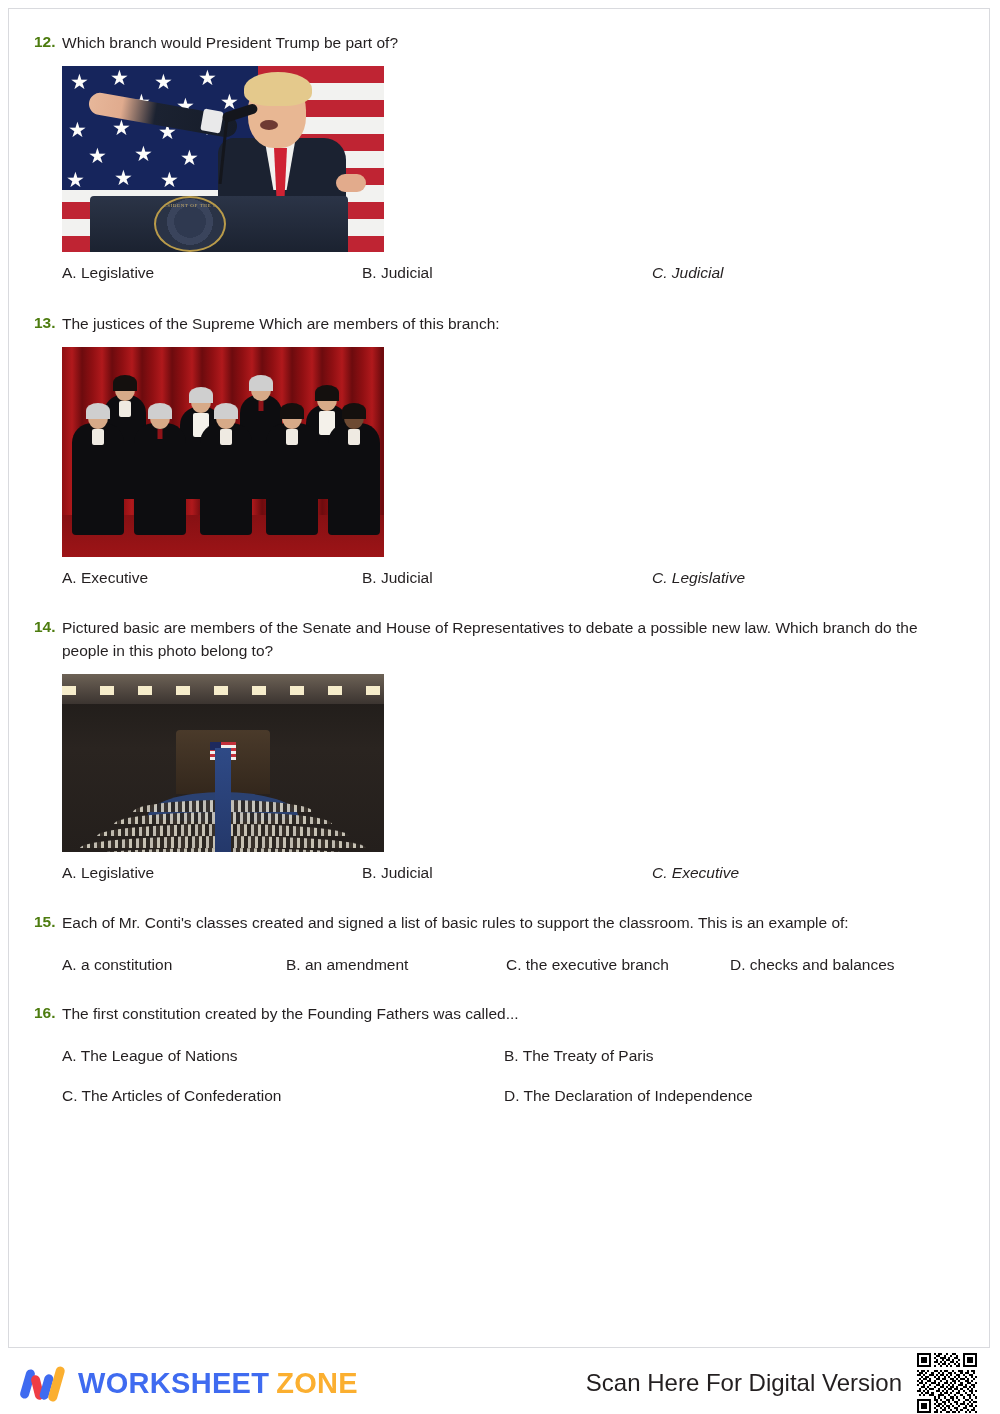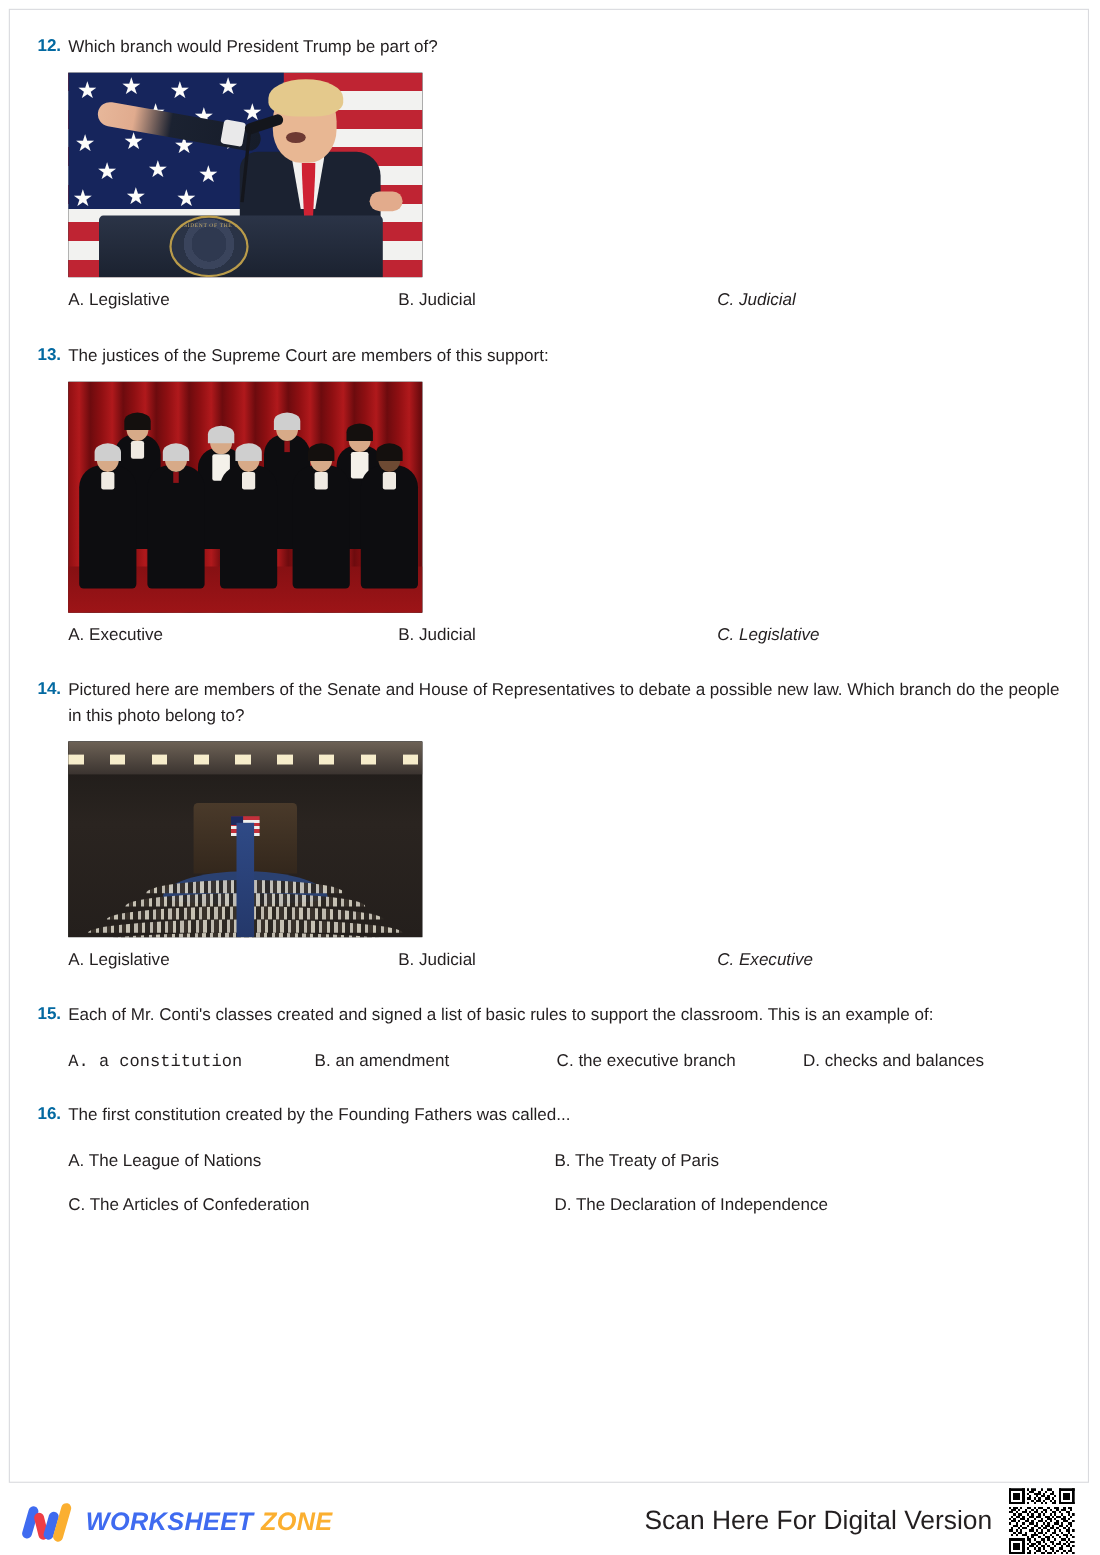--- a/index.html
+++ b/index.html
@@ -41,21 +41,21 @@
   }
   .q-num {
     font-weight: bold;
     font-size: 15.5px;
     line-height: 22px;
     width: 34px;
     flex: 0 0 34px;
     text-align: left;
     padding-left: 6px;
     box-sizing: border-box;
-    color: #0369a1;
+    color: #4d7c0f;
   }
   .q-body {
     flex: 1 1 auto;
   }
   .q-text {
     font-size: 15.5px;
     line-height: 23px;
     color: #231f20;
   }
 
@@ -63,21 +63,21 @@
   .opts {
     display: flex;
     font-size: 15.5px;
     line-height: 22px;
     color: #231f20;
   }
   .opts.three .opt:nth-child(1) { width: 300px; flex: 0 0 300px; }
   .opts.three .opt:nth-child(2) { width: 290px; flex: 0 0 290px; }
   .opts.three .opt:nth-child(3) { flex: 1 1 auto; font-style: italic; }
 
-  .opts.four .opt:nth-child(1) { width: 224px; flex: 0 0 224px; font-family: Liberation Mono, monospace; }
+  .opts.four .opt:nth-child(1) { width: 224px; flex: 0 0 224px; }
   .opts.four .opt:nth-child(2) { width: 220px; flex: 0 0 220px; }
   .opts.four .opt:nth-child(3) { width: 224px; flex: 0 0 224px; }
   .opts.four .opt:nth-child(4) { flex: 1 1 auto; }
 
   .opts.grid2 {
     display: block;
   }
   .opts.grid2 .gridrow {
     display: flex;
   }
@@ -341,24 +341,23 @@
   .stroke {
     position: absolute;
     width: 9px;
     border-radius: 5px;
   }
   .stroke.s1 { left: 1px;  top: 5px;  height: 30px; background: #3f6bf0; transform: rotate(16deg); }
   .stroke.s2 { left: 11px; top: 11px; height: 25px; background: #ef3d45; transform: rotate(-14deg); }
   .stroke.s3 { left: 20px; top: 10px; height: 26px; background: #3f6bf0; transform: rotate(16deg); }
   .stroke.s4 { left: 30px; top: 2px;  height: 36px; background: #fbaf30; transform: rotate(16deg); }
   .brand-text {
-    font-size: 23px;
+    font-size: 29px;
     font-weight: bold;
     letter-spacing: .3px;
-    font-style: italic;
   }
   .brand-worksheet { color: #3f6bf0; }
   .brand-zone { color: #fbaf30; margin-left: 7px; }
 
   .footer-right {
     display: flex;
     align-items: center;
     margin-right: 10px;
   }
   .scan-text {
@@ -428,21 +427,21 @@
           <div class="opt">A. Legislative</div>
           <div class="opt">B. Judicial</div>
           <div class="opt">C. Judicial</div>
         </div>
       </div>
     </div>
 
     <div class="q" style="margin-top:28px;">
       <div class="q-num">13.</div>
       <div class="q-body">
-        <div class="q-text">The justices of the Supreme Court are members of this support:</div>
+        <div class="q-text">The justices of the Supreme Which are members of this branch:</div>
 
         <div class="photo court">
           <div class="curtain"></div>
           <div class="court-floor"></div>
 
           <div class="justice j-standing" style="left:42px;">
             <div class="j-head"></div>
             <div class="j-hair black"></div>
             <div class="j-collar"></div>
           </div>
@@ -493,21 +492,21 @@
           <div class="opt">A. Executive</div>
           <div class="opt">B. Judicial</div>
           <div class="opt">C. Legislative</div>
         </div>
       </div>
     </div>
 
     <div class="q" style="margin-top:27px;">
       <div class="q-num">14.</div>
       <div class="q-body">
-        <div class="q-text" style="max-width:905px;">Pictured here are members of the Senate and House of Representatives to debate a possible new law. Which branch do the people in this photo belong to?</div>
+        <div class="q-text" style="max-width:905px;">Pictured basic are members of the Senate and House of Representatives to debate a possible new law. Which branch do the people in this photo belong to?</div>
 
         <div class="photo congress">
           <div class="chamber"></div>
           <div class="ceiling"></div>
           <div class="ceiling-lights"></div>
           <div class="rostrum">
             <div class="rostrum-flag"></div>
           </div>
           <div class="well"></div>
           <div class="seatrow" style="width:180px; top:126px;"></div>

